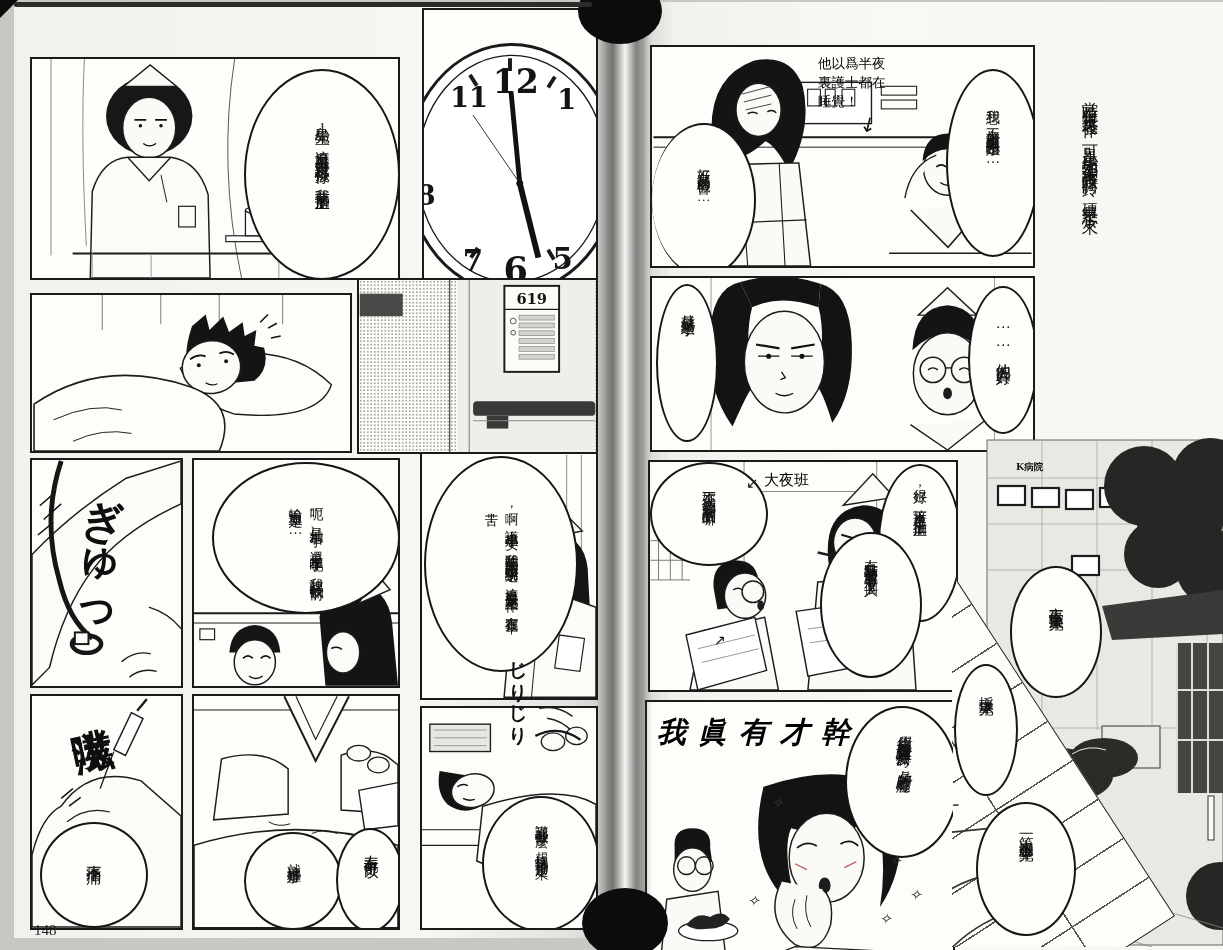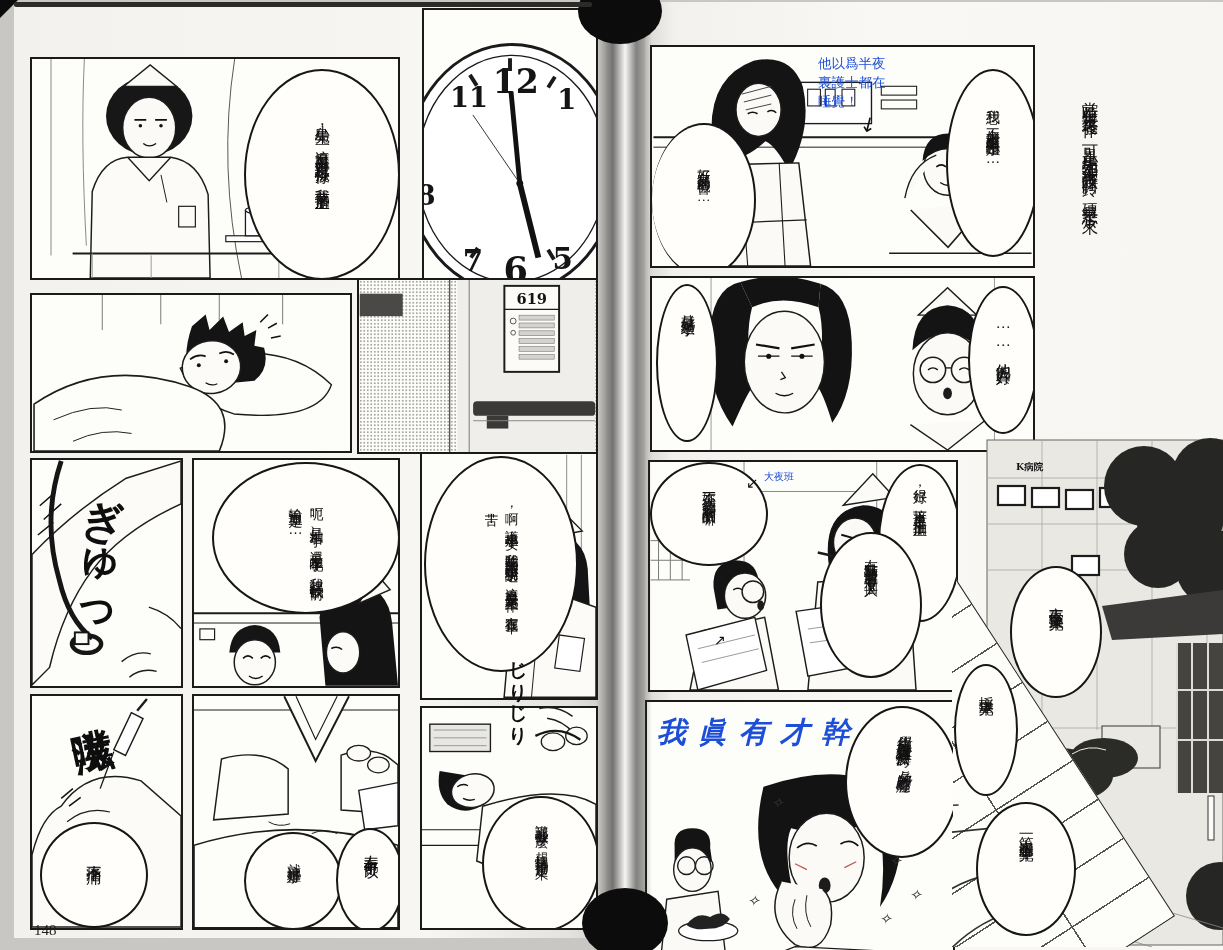--- a/index.html
+++ b/index.html
@@ -10,21 +10,21 @@
     background:linear-gradient(90deg,#f2f1ed 0,#f7f6f2 70%,#e3e2de 94%,#cfcecb 100%);}
   #page-right{left:645px;top:2px;width:578px;height:948px;
     background:linear-gradient(90deg,#d8d7d4 0,#f2f1ee 5%,#f9f8f4 40%,#f7f6f2 100%);}
   .panel{position:absolute;background:#fdfdfa;border:2px solid #1a1a1a;overflow:hidden;box-sizing:border-box;}
   .noborder{border:none;background:transparent;}
   .art{position:absolute;left:0;top:0;width:100%;height:100%;}
   .v{writing-mode:vertical-rl;text-orientation:upright;color:#111;}
   .bub{position:absolute;background:#fffefb;border:2px solid #161616;border-radius:50%;
        display:flex;align-items:center;justify-content:center;z-index:6;}
   .bub .v{line-height:1.5;letter-spacing:2px;}
-  .cap{position:absolute;color:#1d4ed8;white-space:pre-line;z-index:6;line-height:1.4;}
+  .cap{position:absolute;color:#000000;white-space:pre-line;z-index:6;line-height:1.4;}
   .sfx{position:absolute;writing-mode:vertical-rl;text-orientation:upright;
        font-family:"DejaVu Sans",sans-serif;font-weight:bold;color:#0e0e0e;z-index:8;}
   .icon{position:absolute;color:#111;z-index:7;font-family:"DejaVu Sans",sans-serif;}
   .tone{background-image:radial-gradient(#a9a8a4 0.8px,transparent 0.9px);background-size:3.5px 3.5px;}
   .spark{position:absolute;font-size:15px;color:#333;z-index:7;}
   svg text{font-family:"DejaVu Serif",serif;font-weight:bold;fill:#141414;}
   #spine{position:absolute;left:596px;top:0;width:56px;height:950px;z-index:10;
     background:linear-gradient(90deg,rgba(40,40,40,0) 0,rgba(45,44,42,.55) 30%,rgba(250,250,248,.9) 52%,rgba(60,59,57,.5) 72%,rgba(80,79,77,0) 100%);}
   .spineblob{position:absolute;background:#0c0c0c;border-radius:50%;z-index:11;}
   #pageno{position:absolute;left:20px;top:916px;font-size:15px;color:#1d1d1d;z-index:6;}
@@ -330,21 +330,21 @@
         <path d="M84,130 q5,-3 9,0" stroke="#111" stroke-width="1.5" fill="none"></path>
         <ellipse cx="112" cy="146" rx="3.5" ry="5" fill="#1c1c1c"></ellipse>
         <path d="M52,172 L116,158 L130,232 L40,232 Z" fill="#fbfaf7" stroke="#1c1c1c" stroke-width="1.5"></path>
         <polygon points="36,176 106,158 118,212 48,232" fill="#fff" stroke="#1c1c1c" stroke-width="1.4"></polygon>
         <path d="M48,190 l58,-14 M52,204 l58,-14" stroke="#999" stroke-width="1"></path>
       </svg>
       <div class="bub" style="left:0px;top:0px;width:114px;height:100px;">
         <span class="v" style="height:68px;font-size:14px;">妳今天一切都滿順利的嘛！</span>
       </div>
       <span class="icon" style="left:96px;top:12px;font-size:15px;">↙</span>
-      <div class="cap" style="left:114px;top:8px;font-size:10px;">大夜班</div>
+      <div class="cap" style="left:114px;top:8px;font-size:15px;">大夜班</div>
       <div class="bub" style="left:228px;top:2px;width:80px;height:154px;">
         <span class="v" style="height:130px;font-size:14px;">很好，接下來是早上抽血！</span>
       </div>
       <div class="bub" style="left:170px;top:70px;width:98px;height:142px;">
         <span class="v" style="height:114px;font-size:14px;">在六點量體溫前有二十五個人！</span>
       </div>
       <span class="icon" style="left:64px;top:170px;font-size:14px;">↗</span>
     </div>
 
     <div class="panel" style="left:0px;top:698px;width:310px;height:280px;font-style:italic;">

